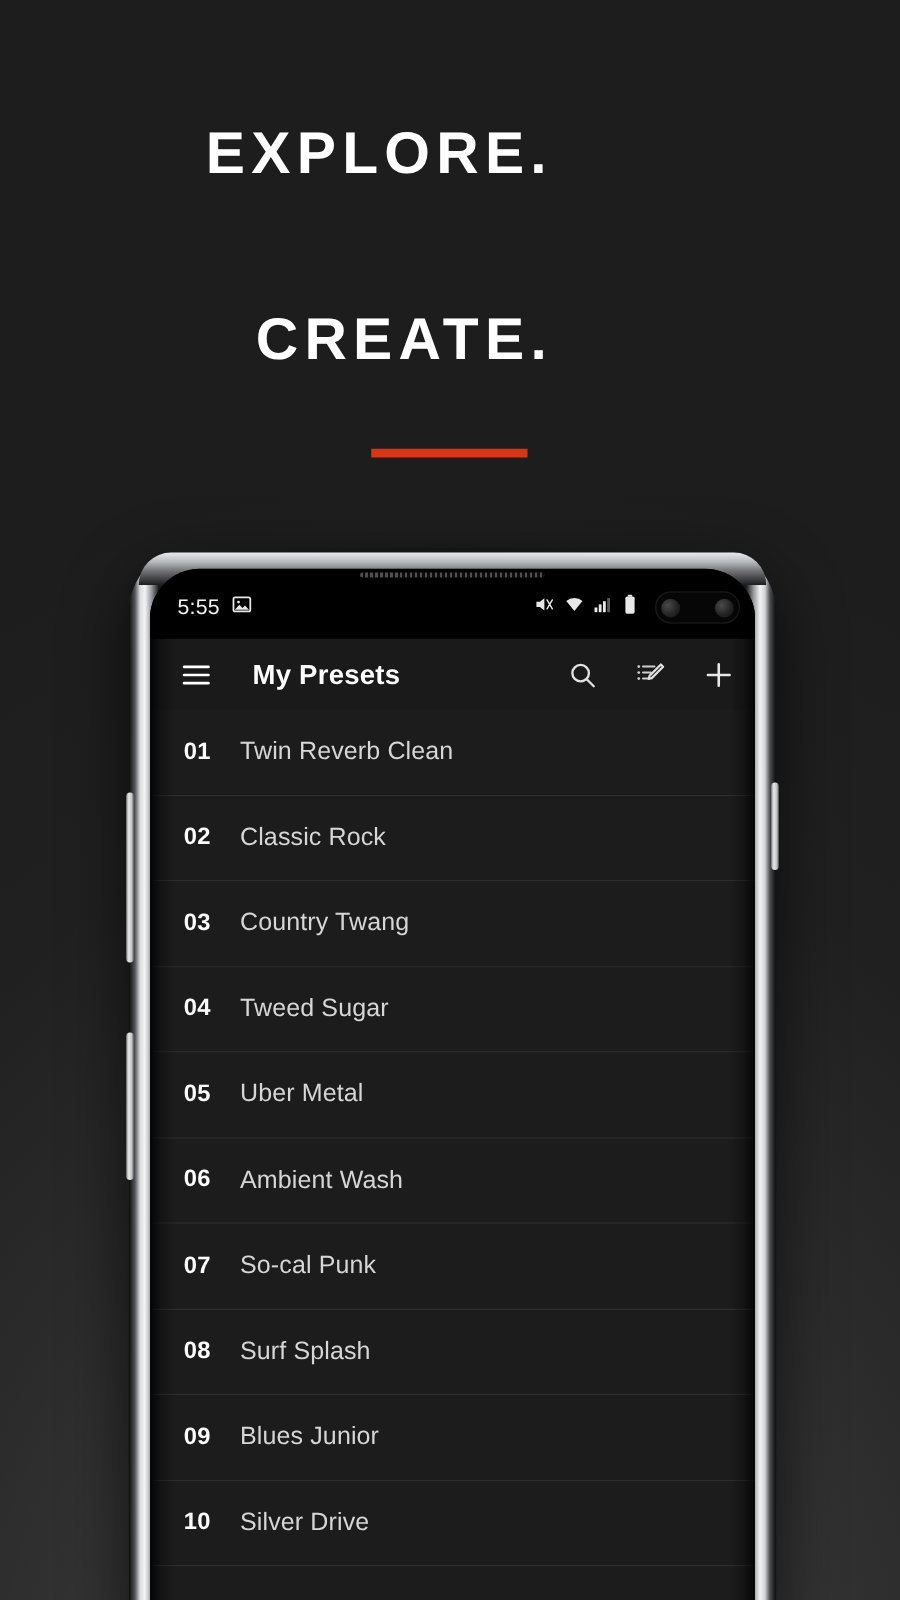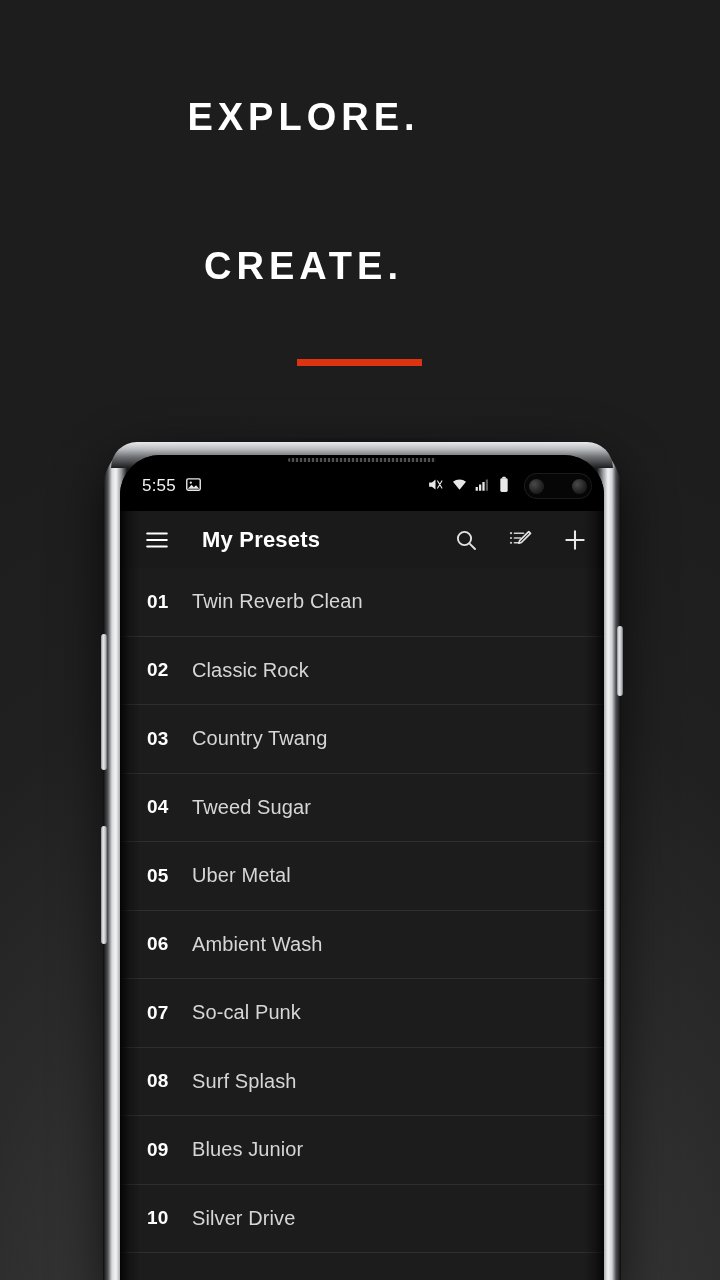--- a/index.html
+++ b/index.html
@@ -26,27 +26,27 @@
     overflow: hidden;
   }
 
   .headline {
     position: absolute;
     left: 0;
     width: 607px;
     text-align: center;
     color: #ffffff;
     font-weight: bold;
-    font-size: 38px;
+    font-size: 47px;
     letter-spacing: 5px;
     line-height: 1;
   }
   #hl1 { top: 98px; }
   #hl2 { top: 172px; }
-  #hl3 { top: 247px; }
+  #hl3 { top: 247px; padding-left: 20px; }
 
   #accent-bar {
     position: absolute;
     left: 297px;
     top: 359px;
     width: 125px;
     height: 7px;
     background: #dc3412;
   }
 

